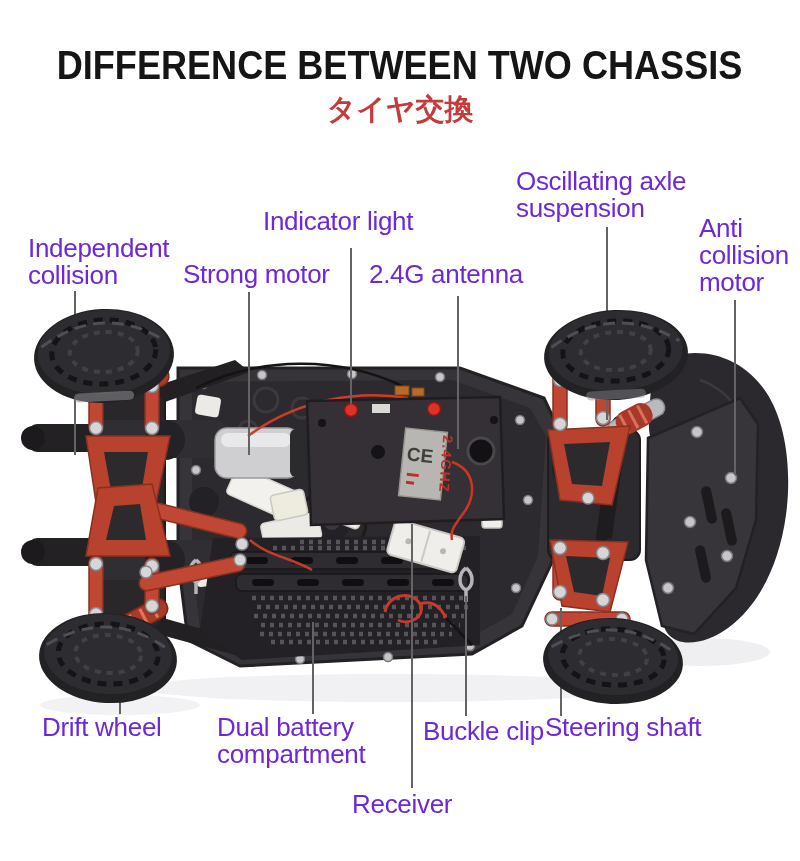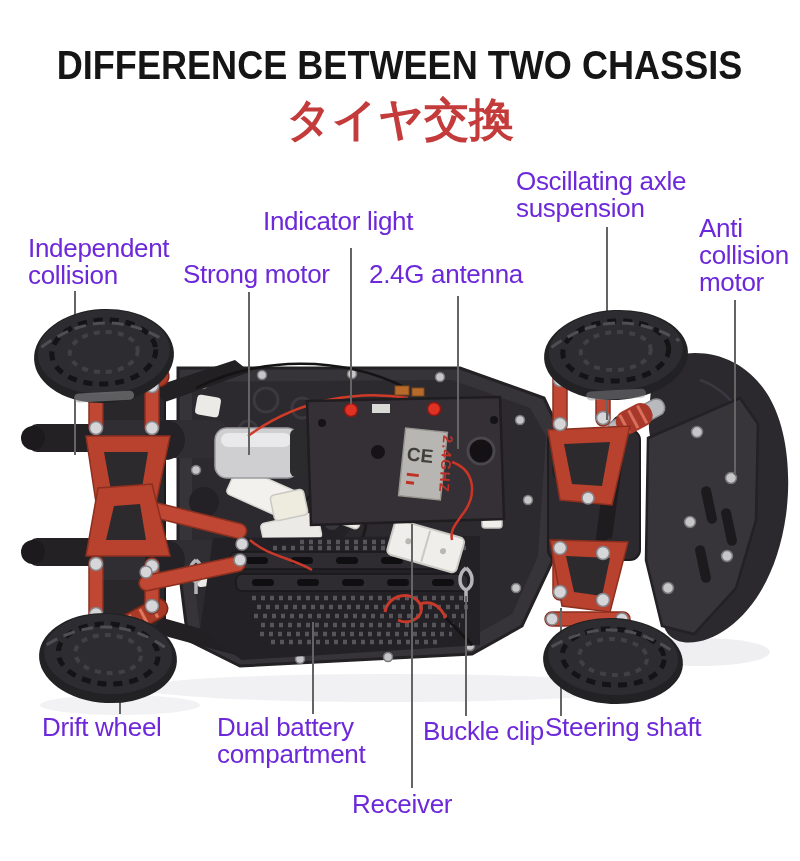--- a/index.html
+++ b/index.html
@@ -3,21 +3,21 @@
 <meta charset="utf-8">
 <style>
   html,body{margin:0;padding:0;background:#ffffff;}
   #stage{position:relative;width:800px;height:861px;background:#ffffff;overflow:hidden;
          font-family:"Liberation Sans",sans-serif;}
   #art{position:absolute;left:0;top:0;}
   .title{position:absolute;left:0;top:42px;width:800px;text-align:center;
          font-size:41px;font-weight:700;color:#151515;letter-spacing:0px;}
   .title span{display:inline-block;transform:scaleX(0.88);transform-origin:50% 50%;white-space:nowrap;}
   .subtitle{position:absolute;left:0;top:90px;width:800px;text-align:center;
-            font-size:45px;font-weight:700;color:#c43b3b;}
+            font-size:29px;font-weight:700;color:#c43b3b;}
   .label{position:absolute;font-size:26px;line-height:27px;color:#6d28d9;letter-spacing:-0.3px;}
   .nowrap{white-space:nowrap;}
   .lab-independent{left:28px;top:235px;width:175px;}
   .lab-strongmotor{left:183px;top:261px;}
   .lab-indicator{left:263px;top:208px;}
   .lab-antenna{left:369px;top:261px;}
   .lab-oscillating{left:516px;top:168px;width:190px;}
   .lab-anticollision{left:699px;top:215px;width:100px;}
   .lab-driftwheel{left:42px;top:714px;}
   .lab-dualbattery{left:217px;top:714px;width:165px;}

